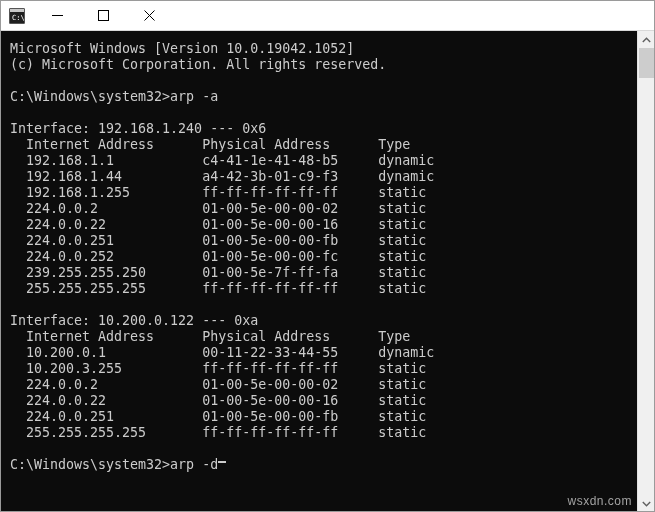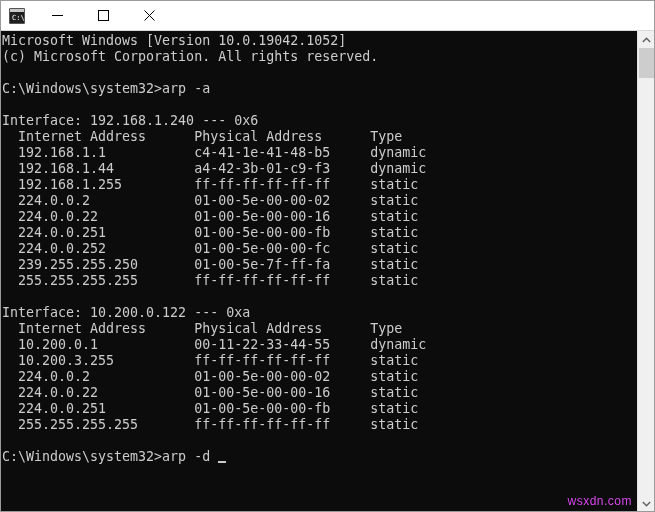--- a/index.html
+++ b/index.html
@@ -95,21 +95,21 @@
     top: 30px;
     width: 636px;
     height: 481px;
     background: #0c0c0c;
     overflow: hidden;
   }
   #console-text {
     position: absolute;
     left: 1px;
     top: 2px;
-    margin: 0;
+    margin: 8px;
     font-family: "DejaVu Sans Mono", monospace;
     font-size: 13.3px;
     line-height: 16px;
     color: #cccccc;
     white-space: pre;
     letter-spacing: 0px;
   }
   #cursor {
     position: absolute;
     font-family: "DejaVu Sans Mono", monospace;
@@ -153,21 +153,21 @@
     background: #cdcdcd;
   }
 
   
   #watermark {
     position: absolute;
     right: 22px;
     bottom: 3px;
     font-family: "Liberation Sans", sans-serif;
     font-size: 12px;
-    color: #d946ef;
+    color: #a3a3a3;
     letter-spacing: 0.5px;
     white-space: nowrap;
   }
 </style>
 </head>
 <body>
 
 <div id="window">
 
   <div id="titlebar">

